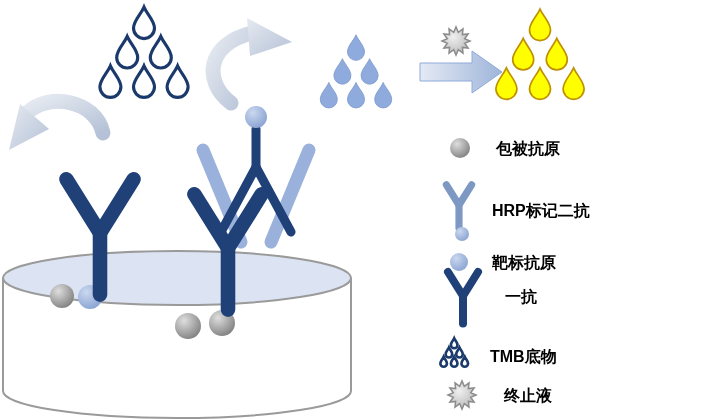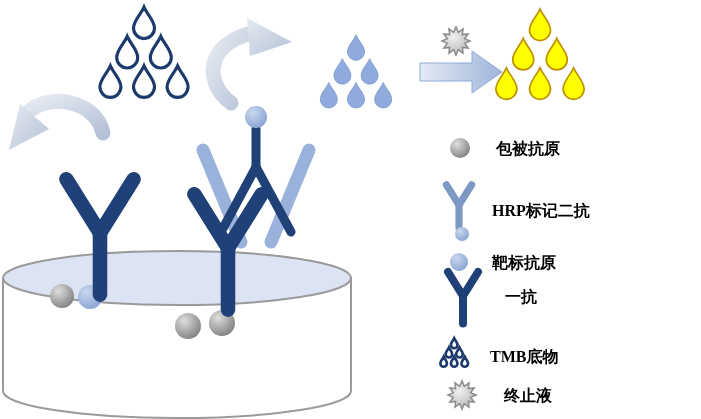--- a/index.html
+++ b/index.html
@@ -1,18 +1,18 @@
 <!DOCTYPE html>
 <html><head>
 <meta charset="utf-8">
 <style>
   html,body{margin:0;padding:0;background:#ffffff;}
   .stage{
     position:relative;width:701px;height:419px;background:#ffffff;overflow:hidden;
-    font-family:Liberation Serif, serif;
+    font-family:Liberation Sans, sans-serif;
   }
   svg{display:block;}
   .drop-dark{fill:#ffffff;stroke:#1B3A6B;stroke-width:3;}
   .drop-light{fill:#8FAADC;stroke:#7C99CC;stroke-width:1;}
   .drop-yellow{fill:#FFFF00;stroke:#BF9000;stroke-width:1.6;}
   .ab-primary{stroke:#1F4178;stroke-width:13;fill:none;}
   .ab-secondary-arm{stroke:#9AB1DB;stroke-width:13;fill:none;stroke-linecap:round;}
   .ab-inverted{stroke:#1F4178;stroke-width:9;fill:none;stroke-linecap:round;stroke-linejoin:round;}
   .leg-hrp-y{stroke:#7E98C4;stroke-width:17;fill:none;}
   .leg-primary-y{stroke:#1F4178;stroke-width:16;fill:none;}

